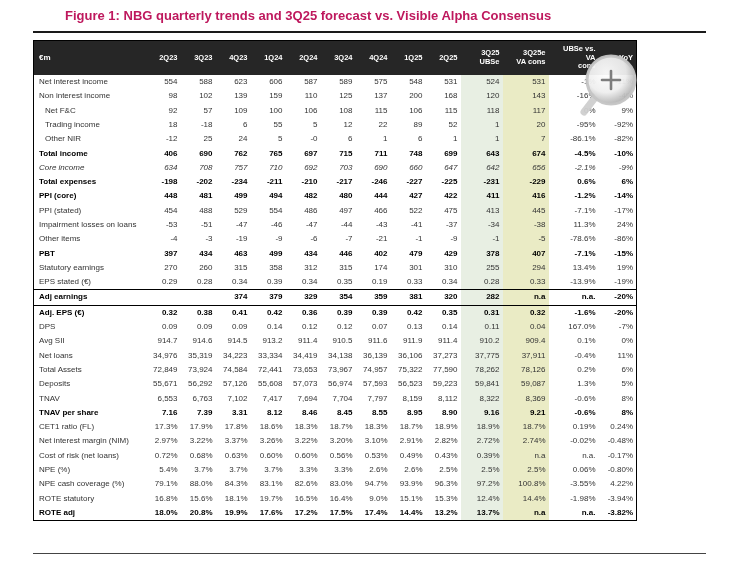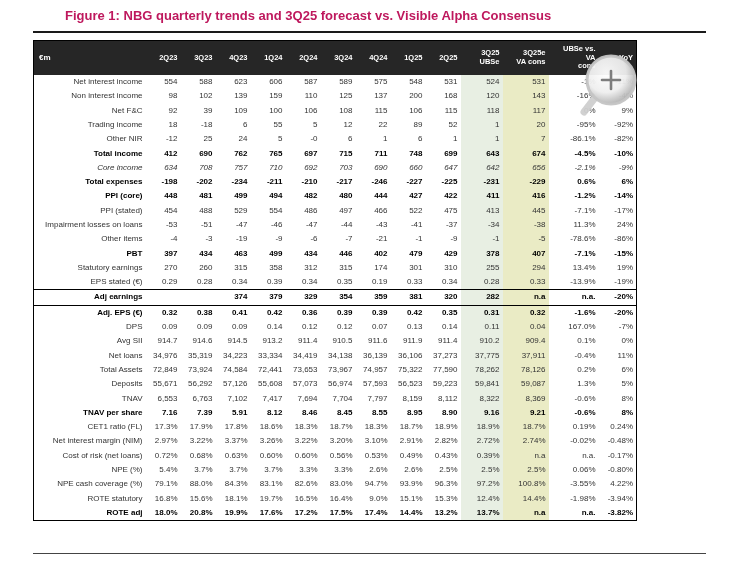--- a/index.html
+++ b/index.html
@@ -7,21 +7,21 @@
         font-family:"Liberation Sans","DejaVu Sans",sans-serif;color:#000;}
   .fig-title{position:absolute;left:33px;top:8px;width:680px;font-size:13px;font-weight:bold;color:#be185d;padding-left:32px;}
   .title-rule{position:absolute;left:33px;top:31px;width:673px;border-top:2px solid #1a1a1a;}
   table.fin{position:absolute;left:33px;top:40px;border-collapse:collapse;table-layout:fixed;
             border:1px solid #000;font-size:8px;}
   table.fin th{background:var(--header-bg);color:#fff;font-weight:bold;font-size:7.5px;
                padding:4px 3px;vertical-align:middle;text-align:right;white-space:pre-line;line-height:1.15;}
   table.fin th.lbl{text-align:left;padding-left:5px;font-size:8px;}
   table.fin td{height:14.3px;padding:0 3px;color:#333;white-space:nowrap;overflow:hidden;line-height:1;}
   table.fin td.num{text-align:right;}
-  table.fin td.lbl{text-align:right;padding-left:5px;}
+  table.fin td.lbl{text-align:left;padding-left:5px;}
   table.fin td.indent{padding-left:11px;}
   tr.bold td{font-weight:bold;color:#000;}
   tr.italic td{font-style:italic;}
   tr.boxed td{border-top:1.3px solid #000;border-bottom:1.3px solid #000;font-weight:bold;color:#000;}
   td.ubse{background:var(--ubse-bg);}
   td.va{background:var(--va-bg);}
   .src-rule{position:absolute;left:33px;top:553px;width:673px;border-top:1px solid #444;}
   .source{position:absolute;left:33px;top:592px;font-size:10.5px;color:#111;}
   .magnifier{position:absolute;left:578px;top:50px;width:70px;height:70px;cursor:pointer;}
 </style>
@@ -100,21 +100,21 @@
           <td class="num">200</td>
           <td class="num">168</td>
           <td class="num ubse">120</td>
           <td class="num va">143</td>
           <td class="num">-16%</td>
           <td class="num">-4%</td>
         </tr>
         <tr>
           <td class="lbl indent">Net F&amp;C</td>
           <td class="num">92</td>
-          <td class="num">39</td>
+          <td class="num">57</td>
           <td class="num">109</td>
           <td class="num">100</td>
           <td class="num">106</td>
           <td class="num">108</td>
           <td class="num">115</td>
           <td class="num">106</td>
           <td class="num">115</td>
           <td class="num ubse">118</td>
           <td class="num va">117</td>
           <td class="num">0%</td>
@@ -147,21 +147,21 @@
           <td class="num">1</td>
           <td class="num">6</td>
           <td class="num">1</td>
           <td class="num ubse">1</td>
           <td class="num va">7</td>
           <td class="num">-86.1%</td>
           <td class="num">-82%</td>
         </tr>
         <tr class="bold">
           <td class="lbl">Total income</td>
-          <td class="num">412</td>
+          <td class="num">406</td>
           <td class="num">690</td>
           <td class="num">762</td>
           <td class="num">765</td>
           <td class="num">697</td>
           <td class="num">715</td>
           <td class="num">711</td>
           <td class="num">748</td>
           <td class="num">699</td>
           <td class="num ubse">643</td>
           <td class="num va">674</td>
@@ -437,21 +437,21 @@
           <td class="num">8,112</td>
           <td class="num ubse">8,322</td>
           <td class="num va">8,369</td>
           <td class="num">-0.6%</td>
           <td class="num">8%</td>
         </tr>
         <tr class="bold">
           <td class="lbl">TNAV per share</td>
           <td class="num">7.16</td>
           <td class="num">7.39</td>
-          <td class="num">5.91</td>
+          <td class="num">3.31</td>
           <td class="num">8.12</td>
           <td class="num">8.46</td>
           <td class="num">8.45</td>
           <td class="num">8.55</td>
           <td class="num">8.95</td>
           <td class="num">8.90</td>
           <td class="num ubse">9.16</td>
           <td class="num va">9.21</td>
           <td class="num">-0.6%</td>
           <td class="num">8%</td>

